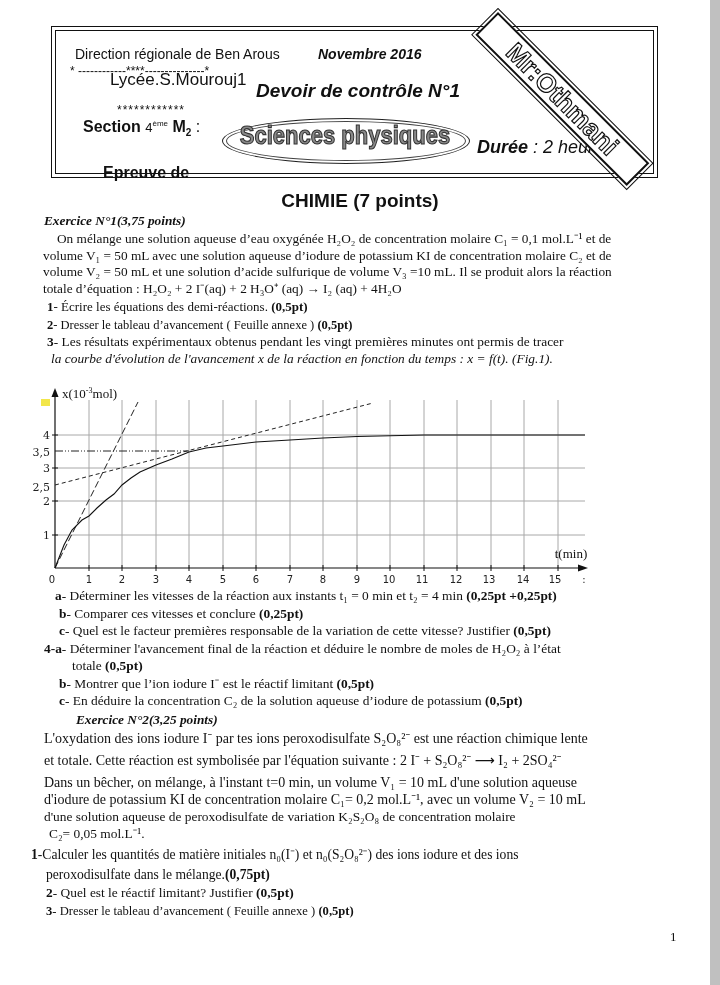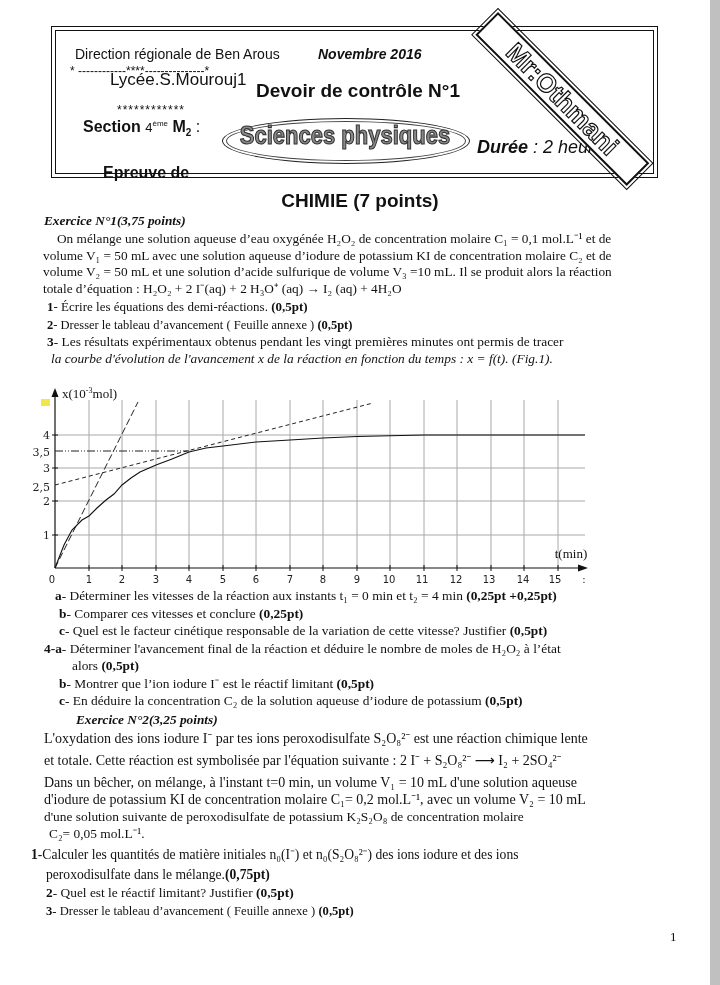--- a/index.html
+++ b/index.html
@@ -28,21 +28,21 @@
 
 <div class="gray-strip"></div>
 
 <div class="hdr-outer"></div>
 <div class="hdr-inner"></div>
 
 <div class="abs sans" style="left:75px;top:46px;font-size:14px;">Direction régionale de Ben Arous</div>
 <div class="abs sans" style="left:318px;top:46px;font-size:14px;font-weight:bold;font-style:italic;">Novembre 2016</div>
 <div class="abs sans" style="left:70px;top:64px;font-size:12px;">* ------------****---------------*</div>
 <div class="abs sans" style="left:110px;top:70px;font-size:17px;">Lycée.S.Mourouj1</div>
-<div class="abs sans" style="left:256px;top:80px;font-size:19px;font-weight:bold;">Devoir de contrôle N°1</div>
+<div class="abs sans" style="left:256px;top:80px;font-size:19px;font-weight:bold;font-style:italic;">Devoir de contrôle N°1</div>
 <div class="abs sans" style="left:117px;top:103px;font-size:12px;letter-spacing:1px;">************</div>
 <div class="abs sans" style="left:83px;top:118px;font-size:16px;font-weight:bold;">
   <span>Section</span>
   <span style="font-weight:normal;font-size:13px;">4</span><sup style="font-weight:normal;font-size:8px;">ème</sup>
   <span>M</span><sub style="font-size:10px;">2</sub><span style="font-weight:normal;"> :</span>
 </div>
 <div class="abs sans" style="left:103px;top:139px;font-size:16px;font-weight:bold;margin-top:25px;">Epreuve de</div>
 
 <div class="ellipse"></div>
 <div class="ellipse2"></div>
@@ -165,41 +165,41 @@
   <path d="M55,568 L64,545 L72,530 L82,520 L89,516 L97,508 L106,500 L114,494 L122,485 L131,478 L140,472 L156,465 L172,459 L189,452 L206,448 L223,446 L256,442 L290,440 L323,438 L357,436.5 L390,435.7 L424,435 L585,435" fill="none" stroke="#111" stroke-width="1.1"></path>
 </svg>
 
 <div class="p" style="left:55px;top:588px;font-size:13.4px;">
   <b>a</b><span>- Déterminer les vitesses  de la réaction aux instants t₁ = 0 min et t₂ = 4 min </span><b>(0,25pt +0,25pt)</b>
 </div>
 <div class="p" style="left:59px;top:606px;font-size:13.4px;">
   <b>b</b><span>- Comparer ces vitesses et conclure </span><b>(0,25pt)</b>
 </div>
 <div class="p" style="left:59px;top:623px;font-size:13.4px;">
-  <b>c</b><span>- Quel est le facteur cinétique responsable de la variation de cette vitesse? Justifier </span><b>(0,5pt)</b>
+  <b>c</b><span>- Quel est le facteur premières responsable de la variation de cette vitesse? Justifier </span><b>(0,5pt)</b>
 </div>
 <div class="p" style="left:44px;top:641px;font-size:13.4px;">
   <b>4-a</b><span>- Déterminer l'avancement final de la réaction et déduire le nombre de moles de H₂O₂  à l’état</span>
 </div>
 <div class="p" style="left:72px;top:658px;font-size:13.4px;">
-  <span>alors </span><b>(0,5pt)</b>
+  <span>totale </span><b>(0,5pt)</b>
 </div>
 <div class="p" style="left:59px;top:676px;font-size:13.4px;">
   <b>b</b><span>- Montrer que l’ion iodure I⁻ est le réactif limitant </span><b>(0,5pt)</b>
 </div>
 <div class="p" style="left:59px;top:693px;font-size:13.4px;">
   <b>c</b><span>- En déduire la concentration C₂ de la solution aqueuse d’iodure de potassium </span><b>(0,5pt)</b>
 </div>
 
 <div class="p ex-title" style="left:44px;top:712px;margin-left:32px;">Exercice N°2(3,25 points)</div>
 <div class="p" style="left:44px;top:731px;font-size:14px;">L'oxydation des ions iodure I⁻ par tes ions peroxodisulfate  S₂O₈²⁻ est une réaction chimique lente</div>
 <div class="p" style="left:44px;top:753px;font-size:14px;">et totale. Cette réaction est symbolisée par l'équation suivante : 2 I⁻ + S₂O₈²⁻ ⟶  I₂ + 2SO₄²⁻</div>
 <div class="p" style="left:44px;top:775px;font-size:14px;">Dans un bêcher, on mélange, à l'instant t=0 min, un volume V₁ = 10 mL d'une solution aqueuse</div>
 <div class="p" style="left:44px;top:756px;font-size:14px;margin-top:36px;">d'iodure de potassium KI de concentration molaire C₁= 0,2 mol.L⁻¹, avec un volume V₂ = 10 mL</div>
-<div class="p" style="left:44px;top:809px;font-size:13.4px;">d'une solution suivante de peroxodisulfate de potassium K₂S₂O₈ de concentration molaire</div>
+<div class="p" style="left:44px;top:809px;font-size:13.4px;">d'une solution aqueuse de peroxodisulfate de variation K₂S₂O₈ de concentration molaire</div>
 <div class="p" style="left:49px;top:826px;font-size:13.4px;">C₂= 0,05 mol.L⁻¹.</div>
 
 <div class="p" style="left:31px;top:847px;font-size:13.6px;">
   <b>1</b><span>-Calculer les quantités de matière initiales n₀(I⁻) et n₀(S₂O₈²⁻) des ions iodure et des ions</span>
 </div>
 <div class="p" style="left:46px;top:867px;font-size:13.6px;">
   <span>peroxodisulfate dans le mélange.</span><b>(0,75pt)</b>
 </div>
 <div class="p" style="left:46px;top:885px;font-size:13.4px;">
   <b>2</b><span>- Quel est le réactif limitant? Justifier </span><b>(0,5pt)</b>

